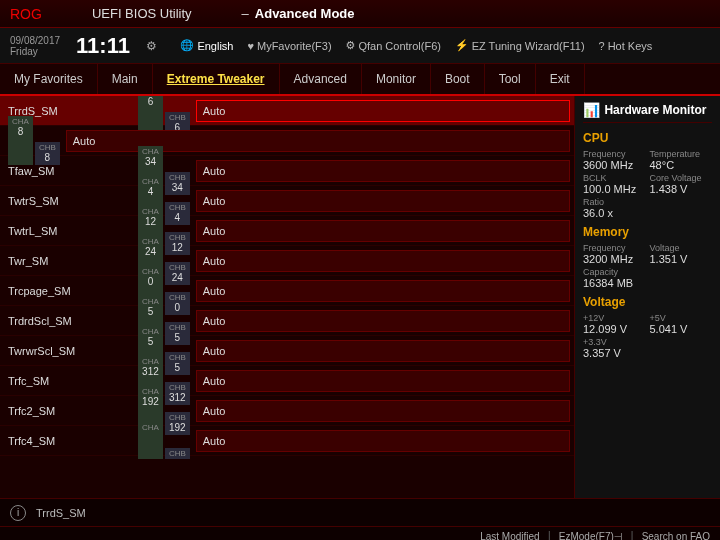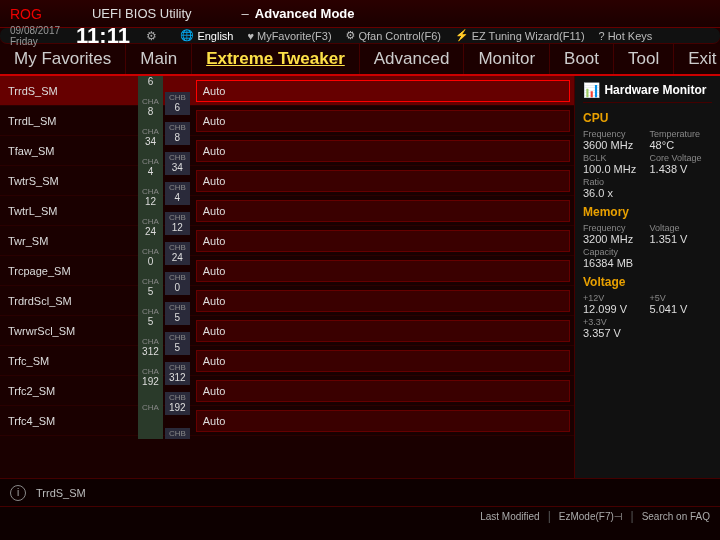--- a/index.html
+++ b/index.html
@@ -45,22 +45,21 @@
     }
 
     
     .info-bar {
       background: #111;
       border-bottom: 1px solid #400;
       padding: 3px 10px;
       display: flex;
       align-items: center;
       gap: 16px;
-      height: 16px;
-      border-radius: 7px;
+      height: 36px;
     }
     .datetime-block {
       display: flex;
       flex-direction: column;
       line-height: 1.1;
     }
     .date-text { font-size: 10px; color: #999; }
     .time-text { font-size: 22px; color: #fff; font-weight: bold; line-height: 1; }
     .gear-icon { color: #aaa; font-size: 12px; cursor: pointer; }
     .info-links {
@@ -85,21 +84,21 @@
       border-bottom: 2px solid #c00;
       display: flex;
       align-items: stretch;
       height: 32px;
     }
     .nav-tab {
       padding: 0 14px;
       display: flex;
       align-items: center;
       color: #ccc;
-      font-size: 17px;
+      font-size: 12px;
       cursor: pointer;
       border-right: 1px solid #400;
       white-space: nowrap;
     }
     .nav-tab.extreme { color: #fde047; text-decoration: underline; font-weight: bold; }
 
     
     .main-content {
       display: flex;
       height: calc(540px - 28px - 30px - 32px - 28px - 20px);
@@ -321,21 +320,20 @@
               <span class="badge-val">6</span>
             </div>
             <div class="badge-group chb">
               <span class="badge-label">CHB</span>
               <span class="badge-val">6</span>
             </div>
           </div>
           <div class="setting-value">Auto</div>
         </div>
         <div class="setting-row">
-          <span class="setting-name">TrrdL_SM</span>
           <div class="channel-badges">
             <div class="badge-group cha">
               <span class="badge-label">CHA</span>
               <span class="badge-val">8</span>
             </div>
             <div class="badge-group chb">
               <span class="badge-label">CHB</span>
               <span class="badge-val">8</span>
             </div>
           </div>

